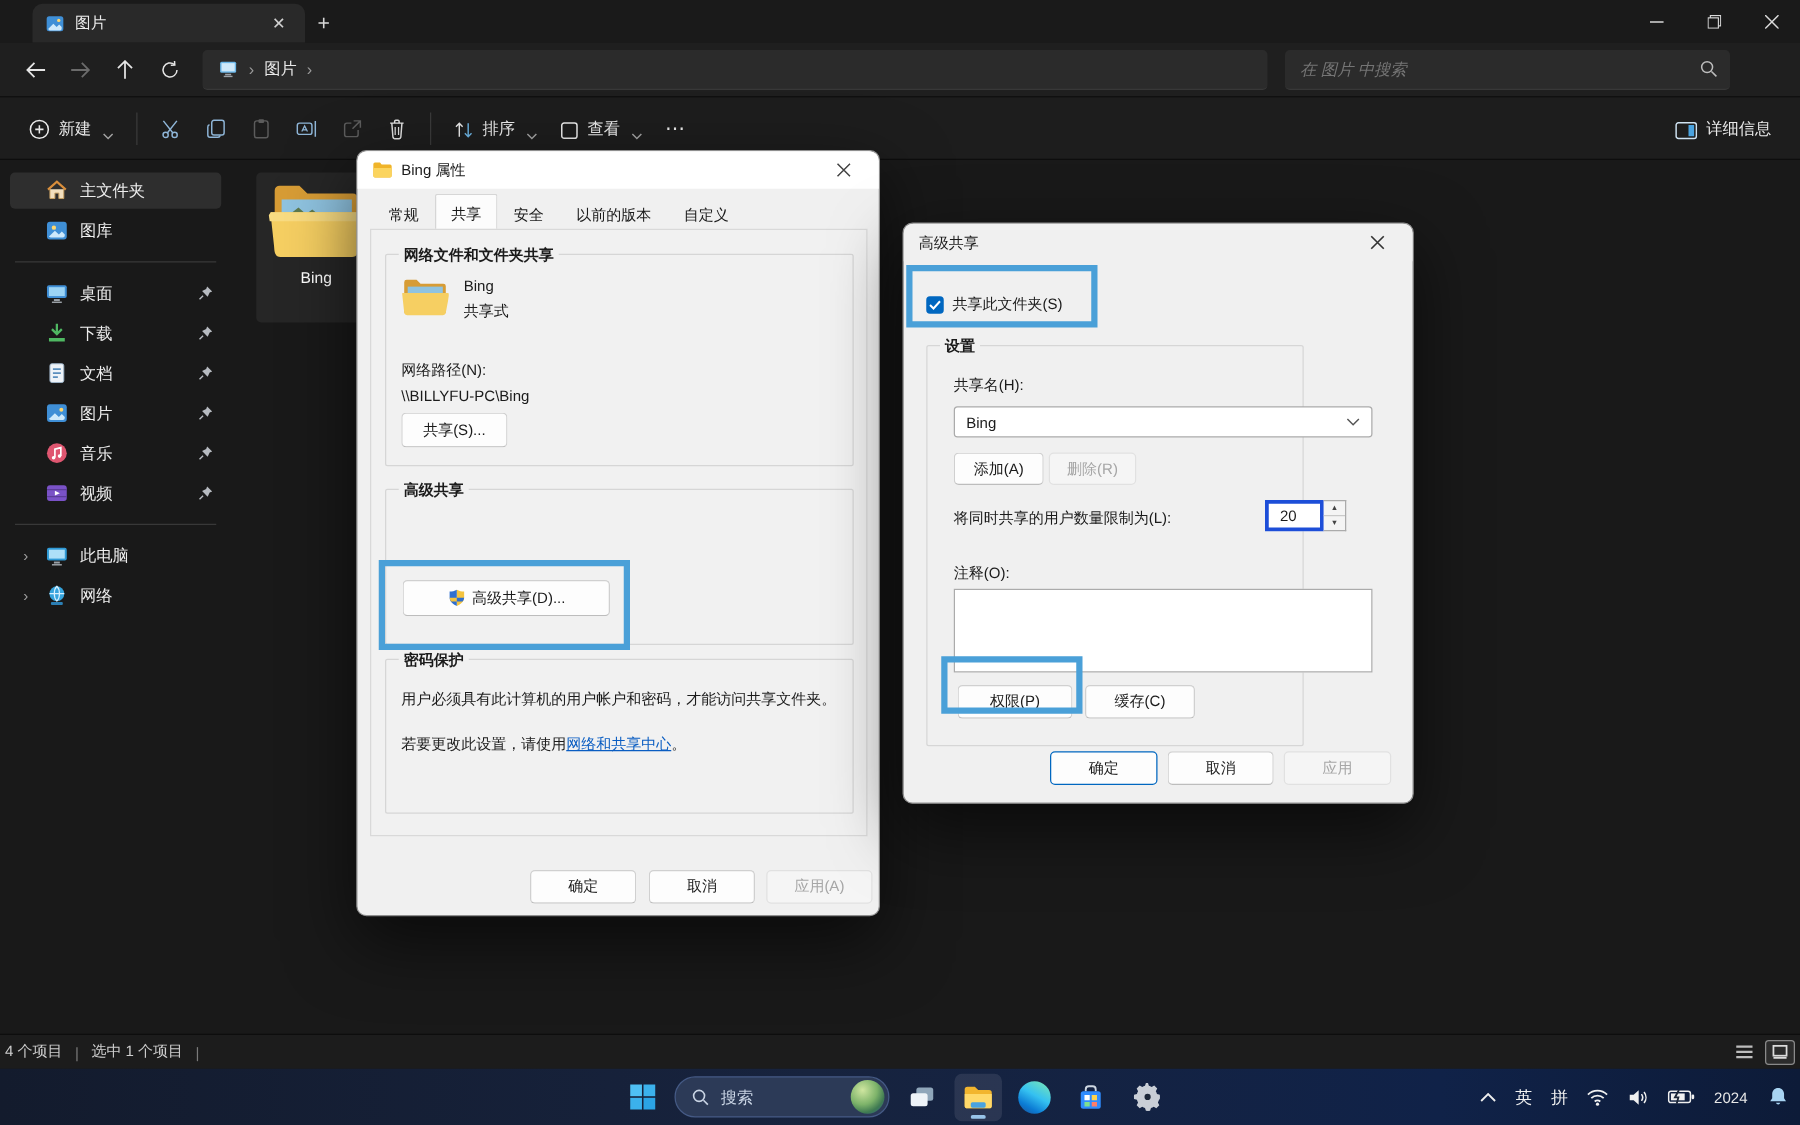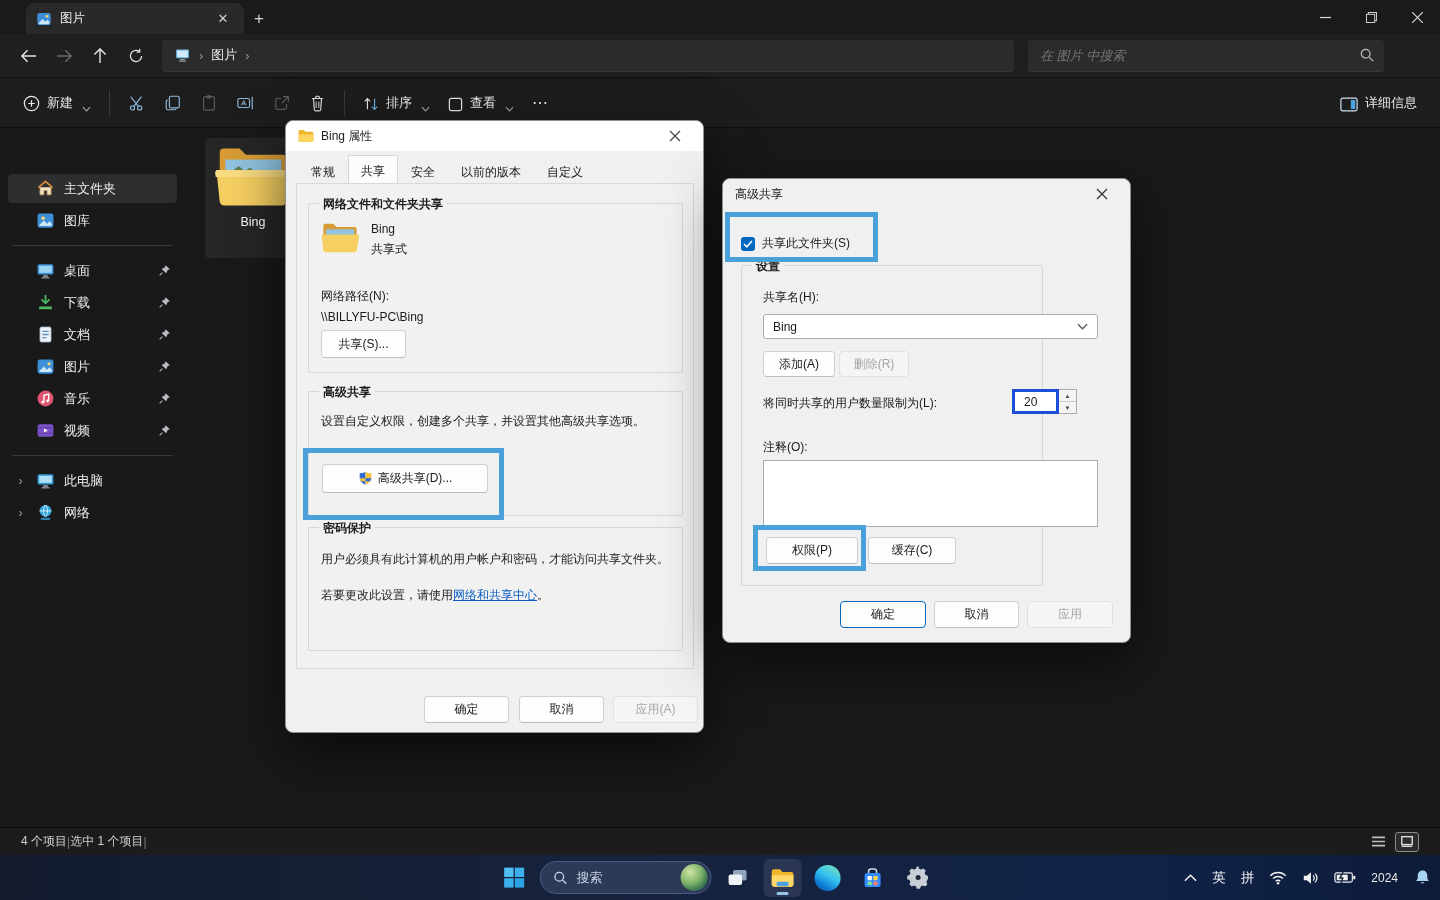--- a/index.html
+++ b/index.html
@@ -29,31 +29,31 @@
 
   .toolbar { height:50px; background:#1d1d1d; display:flex; align-items:center; padding:0 14px; border-bottom:1px solid #0d0d0d; }
   .tbtn { display:flex; align-items:flex-end; gap:7px; padding:7px 9px; border-radius:4px; font-size:13px; color:#e9e9e9; }
   .tb-sep { width:1px; height:26px; background:#3a3a3a; margin:0 9px; }
   .chev-dn { opacity:.75; margin-left:2px; }
   .tb-right { margin-left:auto; display:flex; align-items:center; gap:7px; font-size:13px; color:#e9e9e9; }
 
   .body-row { display:flex; height:699px; }
   .sidebar { width:185px; padding:10px 8px 0 8px; flex:none; }
   .side-item { height:29px; display:flex; align-items:center; gap:9px; padding:0 6px; border-radius:4px; font-size:13px; color:#ededed; margin-bottom:3px; }
-  .side-item.sel { background:#2e2e2e;margin-top:36px; }
+  .side-item.sel { background:#2e2e2e; }
   .chev-slot { width:13px; flex:none; color:#9e9e9e; font-size:12px; text-align:center; }
   .si-icon { width:19px; height:19px; flex:none; }
   .pin { margin-left:auto; flex:none; }
   .side-sep { height:1px; background:#383838; margin:10px 4px; }
 
   .main { flex:1; position:relative; }
   .tile { position:absolute; left:20px; top:10px; width:96px; height:120px; border-radius:4px; background:rgba(255,255,255,.06); display:flex; flex-direction:column; align-items:center; padding-top:8px; }
   .tile-label { font-size:12.5px; color:#fff; margin-top:7px; }
 
-  .statusbar { height:28px; background:#1c1c1c; border-top:1px solid #0d0d0d; display:flex; align-items:center; padding:0 21px; font-size:12px; color:#cfcfcf;justify-content:flex-end; }
+  .statusbar { height:28px; background:#1c1c1c; border-top:1px solid #0d0d0d; display:flex; align-items:center; gap:10px; padding:0 4px; font-size:12px; color:#cfcfcf;justify-content:flex-end; }
   .sb-div { color:#7a7a7a; }
   .sb-right { margin-left:auto; display:flex; align-items:center; gap:5px; }
   .sb-view { width:24px; height:20px; display:flex; align-items:center; justify-content:center; border-radius:3px; }
   .sb-view.active { border:1px solid #8a8a8a; background:#2c2c2c; }
 
   
   .dialog { position:absolute; background:#f0f0f0; border:1px solid #8f8f8f; border-radius:8px; box-shadow:0 20px 55px rgba(0,0,0,.6); color:#1b1b1b; font-size:12px; }
   .dlg-titlebar { height:30px; display:flex; align-items:center; gap:7px; padding:0 12px; background:#ffffff; border-radius:8px 8px 0 0; }
   .dlg-title { font-size:12px; color:#1b1b1b; }
   .dlg-close { margin-left:auto; width:32px; height:30px; display:flex; align-items:center; justify-content:center; color:#444; }
@@ -500,21 +500,20 @@
     <div class="dtext" style="left:62px; top:36px;">共享式</div>
     <div class="dtext" style="left:12px; top:83px;">网络路径(N):</div>
     <div class="dtext" style="left:12px; top:104px;">\\BILLYFU-PC\Bing</div>
     <div class="btn" style="left:12px; top:126px; width:85px; height:28px;">
         <span>共享(S)...</span>
       </div>
   </div>
 
   <div class="group" style="left:22px; top:270px; width:375px; height:125px;">
     <span class="legend">高级共享</span>
-    <div class="dtext" style="left:12px; top:20px; width:350px;">设置自定义权限，创建多个共享，并设置其他高级共享选项。</div>
     <div class="btn" style="left:13px; top:72px; width:166px; height:29px;">
       <svg width="15" height="15" viewBox="0 0 16 16">
         <path d="M8 .8 C6 2 4 2.3 1.8 2.3 v5.2 c0 3.4 2.7 5.7 6.2 7.3 V.8z" fill="#2f6fd0"></path>
         <path d="M8 .8 c2 1.2 4 1.5 6.2 1.5 v5.2 c0 3.4-2.7 5.7-6.2 7.3 V.8z" fill="#f4c33f"></path>
         <path d="M8 7.6 H1.8 c.1 1.2.6 2.3 1.4 3.2 H8z" fill="#f4c33f"></path>
         <path d="M8 7.6 h6.2 c-.1 1.2-.6 2.3-1.4 3.2 H8z" fill="#2f6fd0"></path>
       </svg>
       <span>高级共享(D)...</span>
     </div>
   </div>
@@ -550,21 +549,21 @@
 
   <div class="checkrow" style="left:18px; top:56px;">
     <span class="checkbox">
         <svg width="10" height="8" viewBox="0 0 10 8">
           <polyline points="1,4 3.8,6.8 9,1" fill="none" stroke="#fff" stroke-width="1.6"></polyline>
         </svg>
       </span>
     <span>共享此文件夹(S)</span>
   </div>
 
-  <div class="group g-bg2" style="left:18px; top:86px; width:302px; height:321px;">
+  <div class="group g-bg2" style="left:18px; top:97px; width:302px; height:321px;">
     <span class="legend" style="background:#f0f0f0;">设置</span>
 
     <div class="dtext" style="left:21px; top:22px;">共享名(H):</div>
     <div class="combo" style="left:21px; top:48px; width:335px; height:25px;">
       <span>Bing</span>
       <span class="combo-chev">
           <svg width="11" height="7" viewBox="0 0 12 7">
             <polyline points="1,1 6,6 11,1" fill="none" stroke="#555" stroke-width="1.3"></polyline>
           </svg>
         </span>

